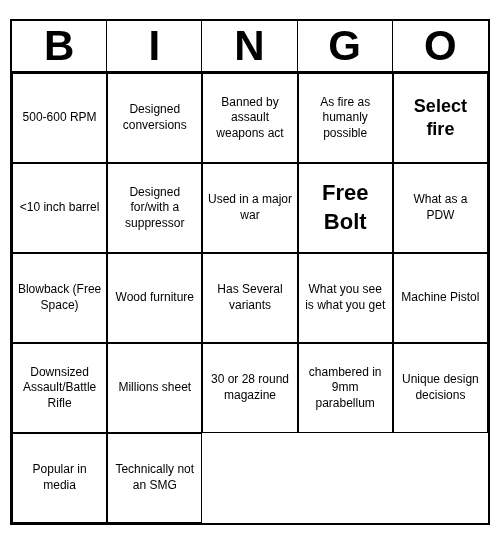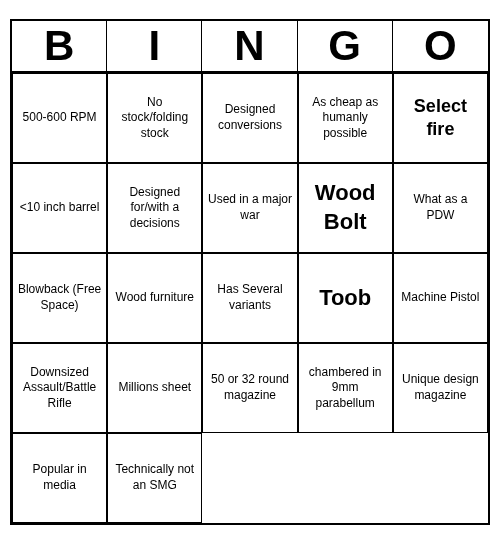--- a/index.html
+++ b/index.html
@@ -64,35 +64,35 @@
 <div class="bingo-card">
   <div class="bingo-header">
   <div class="bingo-header-cell">B</div>
       <div class="bingo-header-cell">I</div>
       <div class="bingo-header-cell">N</div>
       <div class="bingo-header-cell">G</div>
       <div class="bingo-header-cell">O</div>
     </div>
   <div class="bingo-grid">
   <div class="bingo-cell">500-600 RPM</div>
-      <div class="bingo-cell">No stock/folding stock</div>
       <div class="bingo-cell">Designed conversions</div>
-      <div class="bingo-cell">As cheap as humanly possible</div>
+      <div class="bingo-cell">Banned by assault weapons act</div>
+      <div class="bingo-cell">As fire as humanly possible</div>
       <div class="bingo-cell medium-text">Select fire</div>
       <div class="bingo-cell">&lt;10 inch barrel</div>
-      <div class="bingo-cell">Designed for/with a decisions</div>
+      <div class="bingo-cell">Designed for/with a suppressor</div>
       <div class="bingo-cell">Used in a major war</div>
-      <div class="bingo-cell large-text">Wood Bolt</div>
+      <div class="bingo-cell large-text">Free Bolt</div>
       <div class="bingo-cell">What as a PDW</div>
       <div class="bingo-cell">Blowback (Free Space)</div>
       <div class="bingo-cell">Wood furniture</div>
       <div class="bingo-cell">Has Several variants</div>
-      <div class="bingo-cell large-text">Toob</div>
+      <div class="bingo-cell">What you see is what you get</div>
       <div class="bingo-cell">Machine Pistol</div>
       <div class="bingo-cell">Downsized Assault/Battle Rifle</div>
       <div class="bingo-cell">Millions sheet</div>
-      <div class="bingo-cell">50 or 32 round magazine</div>
+      <div class="bingo-cell">30 or 28 round magazine</div>
       <div class="bingo-cell">chambered in 9mm parabellum</div>
-      <div class="bingo-cell">Unique design magazine</div>
+      <div class="bingo-cell">Unique design decisions</div>
       <div class="bingo-cell">Popular in media</div>
       <div class="bingo-cell">Technically not an SMG</div>
     </div>
 </div>
 
 </body></html>

